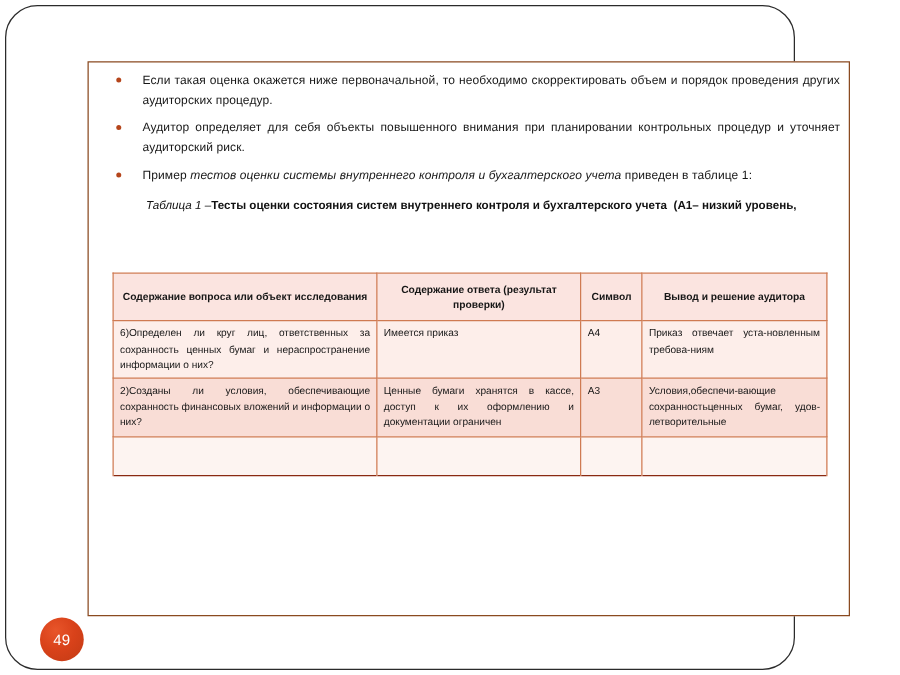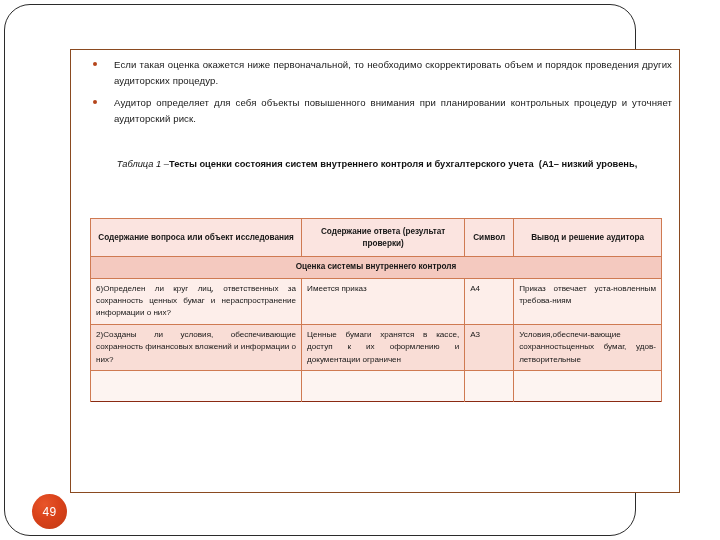--- a/index.html
+++ b/index.html
@@ -116,20 +116,24 @@
       <div class="bullet">
         <span class="dot"></span>
         <span>Если такая оценка окажется ниже первоначальной, то необходимо скорректировать объем и порядок проведения других аудиторских процедур.</span>
       </div>
 
       <div class="bullet">
         <span class="dot"></span>
         <span>Аудитор определяет для себя объекты повышенного внимания при планировании контрольных процедур и уточняет аудиторский риск.</span>
       </div>
 
+      <div class="bullet">
+        <span class="dot"></span>
+        <span>Пример </span><i>тестов оценки системы внутреннего контроля и бухгалтерского учета</i><span> приведен в таблице 1:</span>
+      </div>
 
     </div>
 
     <div class="caption">
       <span class="cap-line1">
         <span class="cap-lead">Таблица 1 –</span><span class="cap-strong">Тесты оценки состояния систем внутреннего контроля и бухгалтерского учета</span>&nbsp;&nbsp;<span class="cap-strong">(А1– низкий уровень,</span>
       </span>
     </div>
 
     <table class="tbl">
@@ -141,23 +145,20 @@
       </colgroup>
       <thead>
         <tr class="hdr-row">
           <th>Содержание вопроса или объект исследования</th>
           <th>Содержание ответа (результат проверки)</th>
           <th>Символ</th>
           <th>Вывод и решение аудитора</th>
         </tr>
       </thead>
       <tbody>
-        <tr class="band">
-          <td colspan="4">Оценка системы внутреннего контроля</td>
-        </tr>
 
         <tr>
           <td>6)Определен ли круг лиц, ответственных за сохранность ценных бумаг и нераспространение информации о них?</td>
           <td>Имеется приказ</td>
           <td class="c-sym">А4</td>
           <td class="c-concl">Приказ отвечает уста-новленным требова-ниям</td>
         </tr>
 
         <tr class="shade">
           <td>2)Созданы ли условия, обеспечивающие сохранность финансовых вложений и информации о них?</td>

